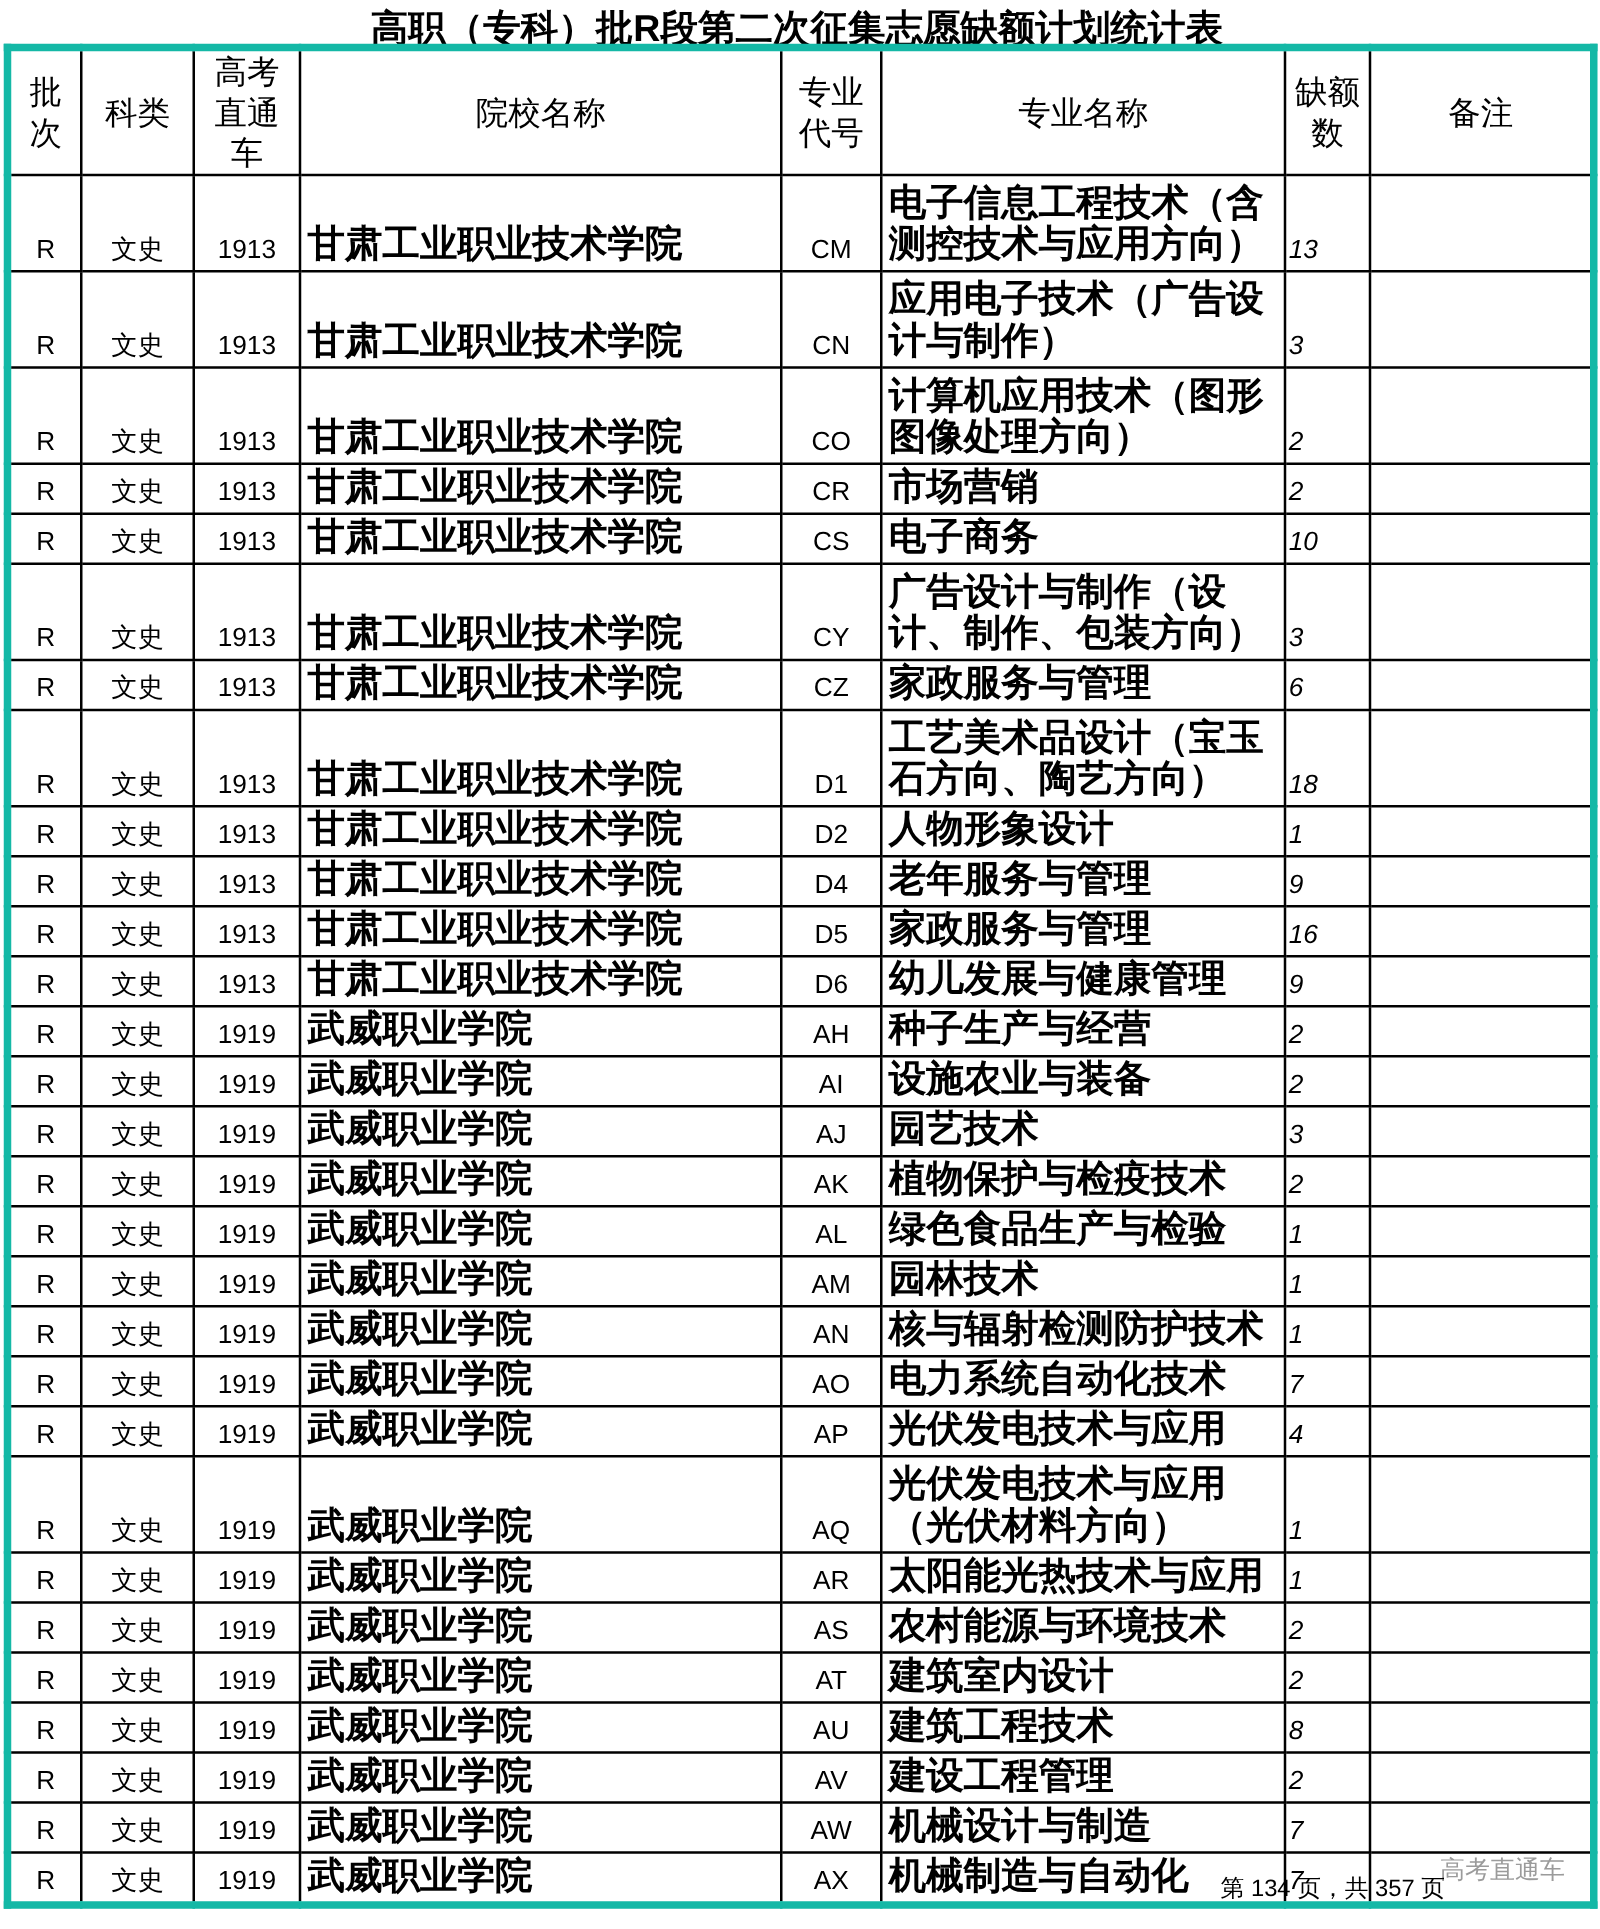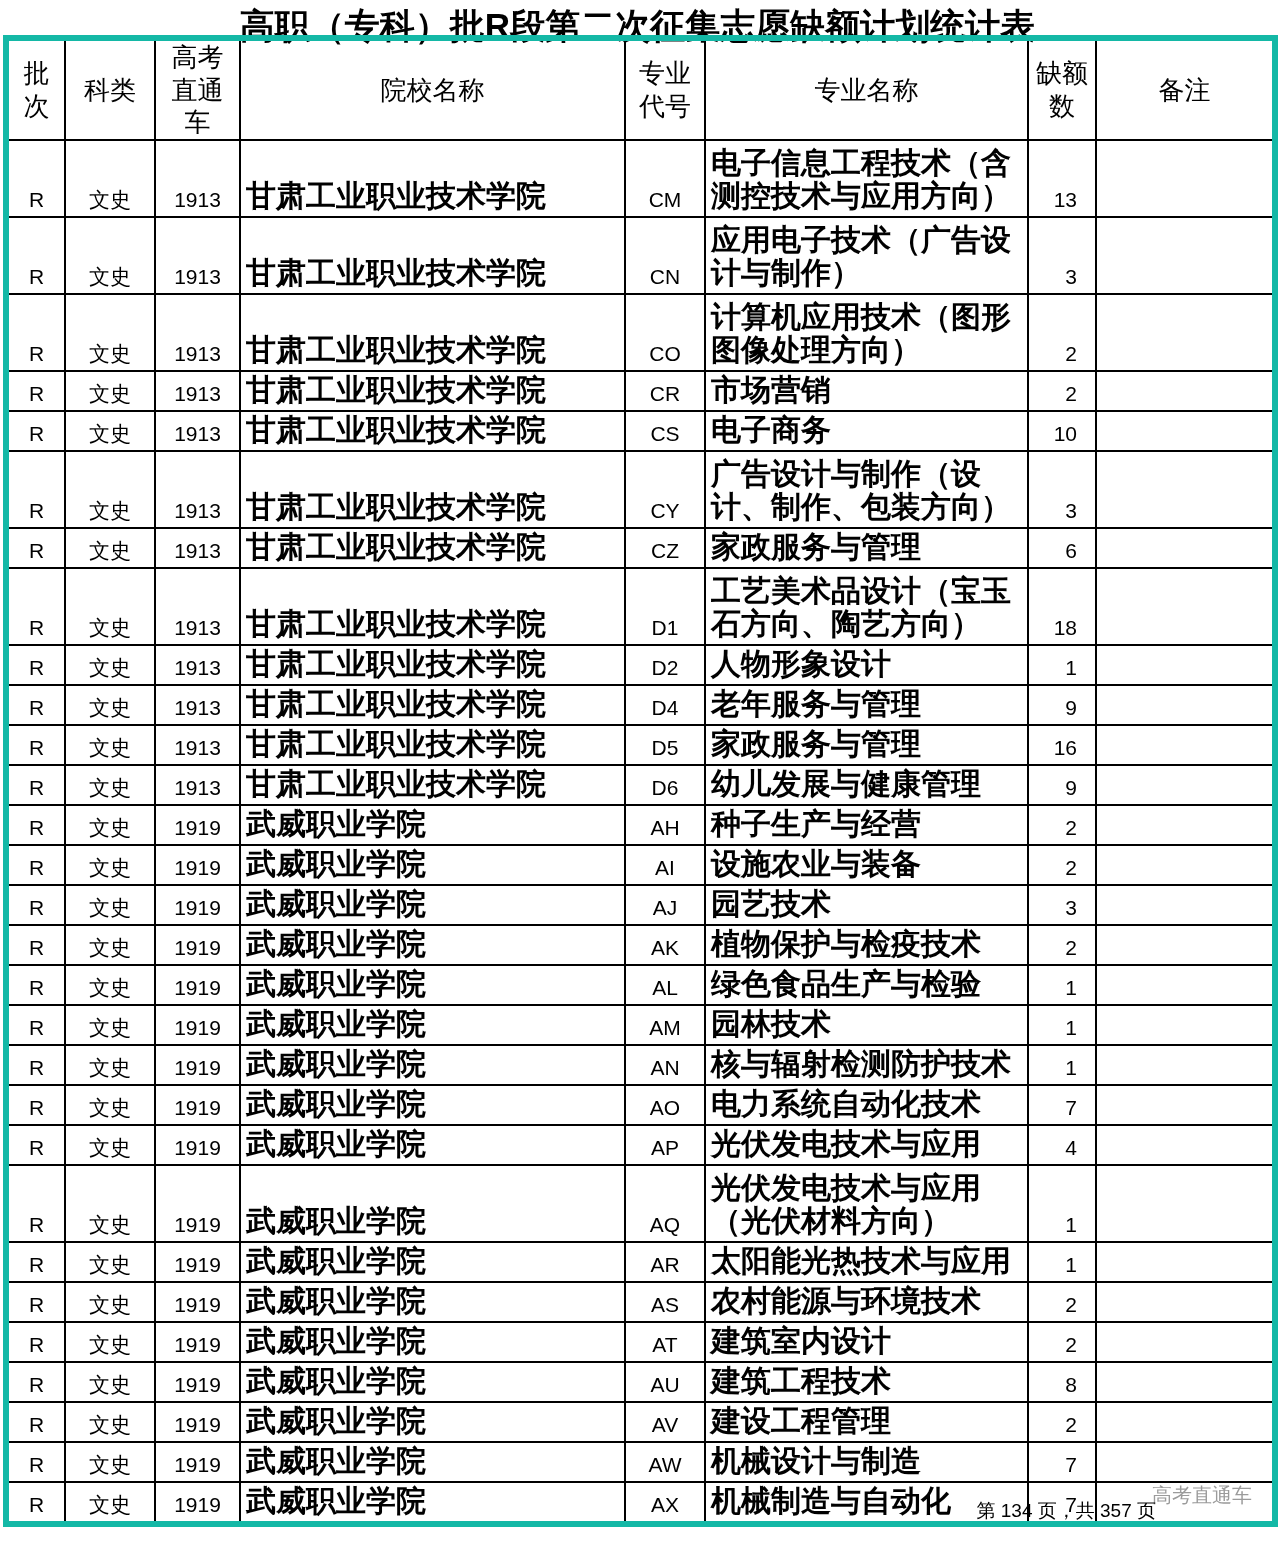--- a/index.html
+++ b/index.html
@@ -15,21 +15,21 @@
     height: 1543px;
     background: #ffffff;
     overflow: hidden;
   }
   .title {
     position: absolute;
     top: 3px;
     left: 3px;
     width: 1269px;
     text-align: center;
-    font-size: 35px;
+    font-size: 30px;
     font-weight: bold;
     letter-spacing: 0px;
     white-space: nowrap;
   }
   table.sheet {
     position: absolute;
     top: 35px;
     left: 3px;
     width: 1269px;
     border-collapse: collapse;
@@ -61,21 +61,21 @@
   
   td.c0, td.c1, td.c2, td.c4 { text-align: center; }
   td.c3, td.c5 {
     text-align: left;
     font-size: 30px;
     line-height: 33px;
     padding-left: 5px;
     padding-right: 2px;
     font-weight: bold;
   }
-  td.c6 { text-align: right; padding-right: 18px; }
+  td.c6 { padding-right: 7px; font-style: italic; }
   td.c7 { text-align: left; }
   .footer-pageinfo {
     position: absolute;
     top: 1498px;
     right: 124px;
     font-size: 19px;
     white-space: nowrap;
   }
   .footer-watermark {
     position: absolute;

